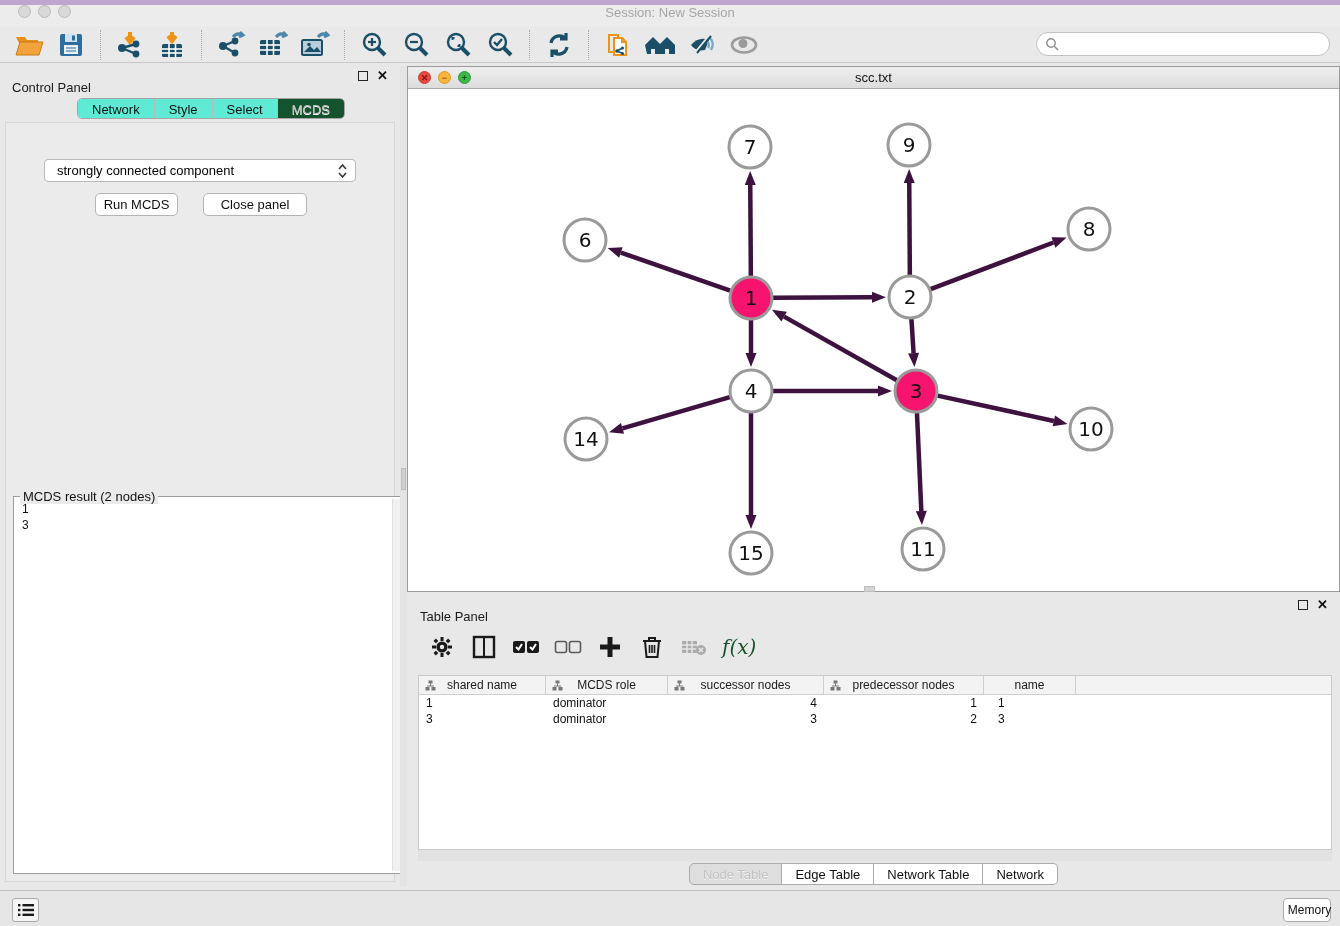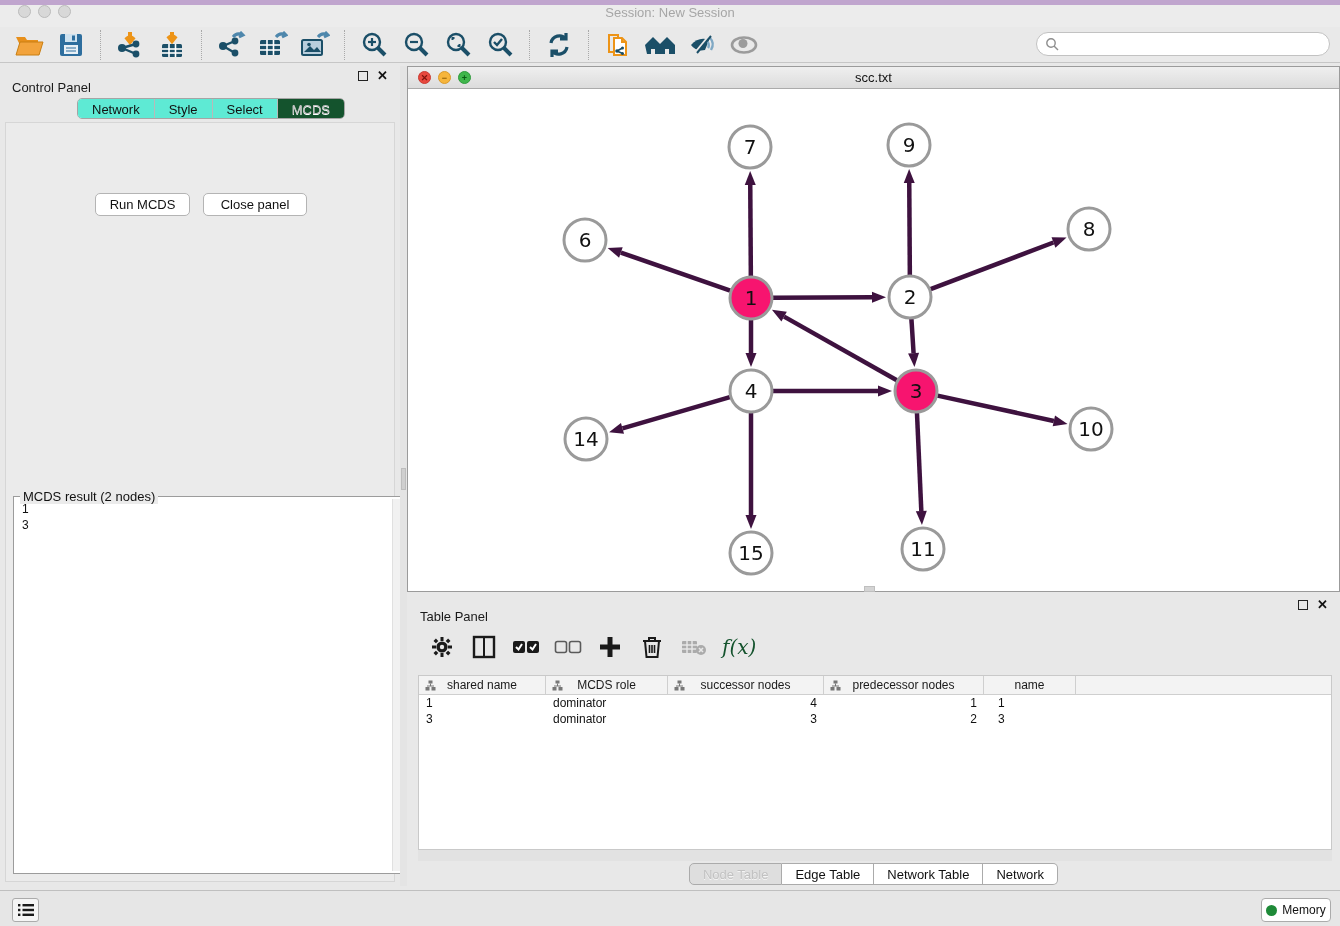--- a/index.html
+++ b/index.html
@@ -58,21 +58,21 @@
                font-size:13px; color:#111; }
   .dropdown { position:absolute; left:38px; top:36px; width:312px; height:23px;
               background:#FFF; border:1px solid #B8B8B8; border-radius:4px;
               display:flex; align-items:center; font-size:13px; padding-left:12px; }
   .dd-stepper { position:absolute; right:6px; top:2px; width:13px; height:18px;
                 display:flex; flex-direction:column; align-items:center;
                 justify-content:center; color:#444; font-size:8px; line-height:7px; }
   .cp-btn { position:absolute; top:70px; height:23px; background:#FFF;
             border:1px solid #B4B4B4; border-radius:5px; font-size:13px;
             display:flex; align-items:center; justify-content:center; color:#111; }
-  .btn-run { left:89px; width:95px; }
+  .btn-run { left:89px; width:83px; }
   .btn-close { left:197px; width:104px; }
 
   .result-box { position:absolute; left:7px; top:373px; width:392px; height:378px;
                 border:1px solid #9C9C9C; background:#FFF; }
   .result-legend { position:absolute; left:6px; top:-8px; background:#EBEBEB;
                    font-size:13px; padding:0 3px; color:#111; }
   .result-text { position:absolute; left:2px; top:4px; right:13px; bottom:2px;
                  font-size:12px; color:#111; line-height:16px; padding-left:6px;
                  white-space:pre; overflow:hidden; }
   .result-scroll { position:absolute; right:2px; top:2px; width:10px; bottom:2px;
@@ -137,21 +137,21 @@
   .btab:last-child { border-radius:0 5px 5px 0; }
   .btab.disabled { background:#DEDEDE; color:#C2C2C2; text-shadow:0 1px 0 #F5F5F5; }
 
   
   .status-bar { left:0; top:890px; width:1340px; height:36px; background:#E6E6E6;
                 border-top:1px solid #BFBFBF; }
   .sb-btn { position:absolute; top:7px; height:24px; background:#F5F5F5;
             border:1px solid #ABABAB; border-radius:3px; display:flex;
             align-items:center; justify-content:center; }
   .sb-list { left:12px; width:27px; }
-  .sb-mem { right:9px; width:70px; gap:5px; font-size:12px; color:#111;
+  .sb-mem { right:9px; width:48px; gap:5px; font-size:12px; color:#111;
             background:#FFF; border-radius:4px; }
   .mem-dot { width:11px; height:11px; border-radius:50%; background:#1E8A38; }
 </style>
 </head>
 <body>
 
 <div class="abs top-strip"></div>
 <div class="abs titlebar">
   <div class="tl">
     <span class="tl-dot"></span>
@@ -323,20 +323,29 @@
       <span class="close-ico">✕</span>
     </span>
   </div>
   <div class="seg-tabs">
     <span class="seg">Network</span>
     <span class="seg">Style</span>
     <span class="seg">Select</span>
     <span class="seg disabled">MCDS</span>
   </div>
   <div class="cp-content">
+    <div class="dropdown">
+      <span>strongly connected component</span>
+      <span class="dd-stepper">
+        <svg width="11" height="16" viewBox="0 0 11 16">
+            <path d="M2 6 L5.5 2 L9 6" fill="none" stroke="#3A3A3A" stroke-width="1.6"></path>
+            <path d="M2 10 L5.5 14 L9 10" fill="none" stroke="#3A3A3A" stroke-width="1.6"></path>
+          </svg>
+      </span>
+    </div>
     <button class="cp-btn btn-run">Run MCDS</button>
     <button class="cp-btn btn-close">Close panel</button>
     <div class="result-box">
       <span class="result-legend">MCDS result (2 nodes)</span>
       <div class="result-text">1
 3</div>
       <div class="result-scroll"></div>
     </div>
   </div>
 </div>

